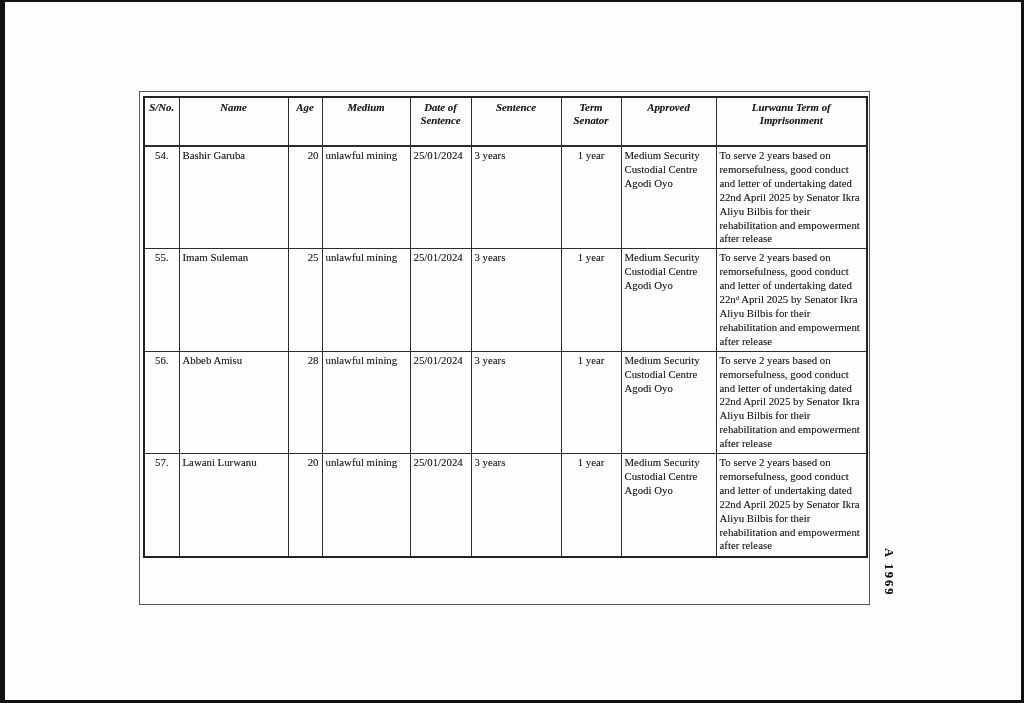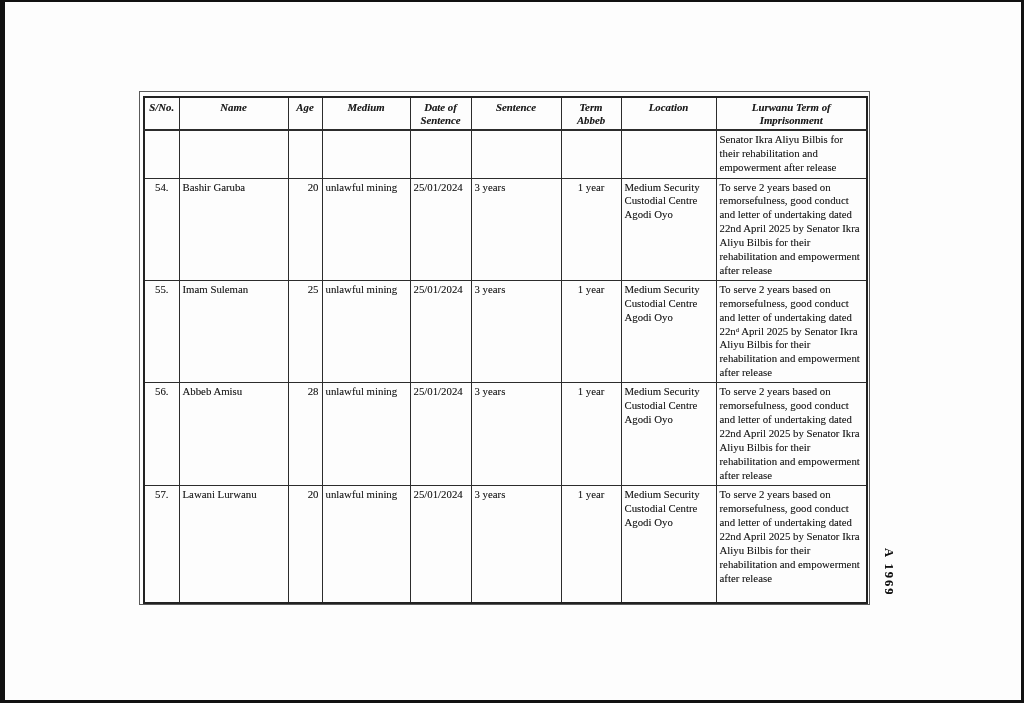--- a/index.html
+++ b/index.html
@@ -48,21 +48,21 @@
   table.gazette th{
     font-weight:bold;
     font-style:italic;
     text-align:center;
     font-size:10.8px;
     line-height:13px;
     padding-top:3px;
     border-bottom-width:2.2px;
   }
   table.gazette{border:2px solid #222;}
-  thead tr{height:33px;}
+  thead tr{height:49px;}
   tbody tr:nth-child(1){height:48px;}
   tbody tr:nth-child(2){height:102px;margin-top:32px;}
   tbody tr:nth-child(3){height:102px;}
   tbody tr:nth-child(4){height:103px;padding-left:36px;}
   tbody tr:nth-child(5){height:117px;}
 
   th.h-date{text-align:right;padding-right:1px;}
   td.col-sno{text-align:center;}
   td.col-age{text-align:right;}
   td.col-term_served{text-align:center;}
@@ -108,37 +108,26 @@
       <col style="width:151px">
     </colgroup>
     <thead>
       <tr>
         <th>S/No.</th>
         <th>Name</th>
         <th>Age</th>
         <th>Medium</th>
         <th class="h-date">Date of Sentence</th>
         <th>Sentence</th>
-        <th>Term Abbeb</th>
-        <th>Location</th>
+        <th>Term Senator</th>
+        <th>Approved</th>
         <th>Lurwanu Term of Imprisonment</th>
       </tr>
     </thead>
     <tbody>
-      <tr>
-        <td class="col-sno"></td>
-        <td class="col-name"></td>
-        <td class="col-age"></td>
-        <td class="col-offence"></td>
-        <td class="col-date_of_sentence"></td>
-        <td class="col-sentence"></td>
-        <td class="col-term_served"></td>
-        <td class="col-location"></td>
-        <td class="col-approved_term">Senator Ikra Aliyu Bilbis for their rehabilitation and empowerment after release</td>
-      </tr>
 
     <tr>
           <td class="col-sno">54.</td>
           <td class="col-name">Bashir Garuba</td>
           <td class="col-age">20</td>
           <td class="col-offence">unlawful mining</td>
           <td class="col-date_of_sentence">25/01/2024</td>
           <td class="col-sentence">3 years</td>
           <td class="col-term_served">1 year</td>
           <td class="col-location">Medium Security Custodial Centre Agodi Oyo</td>

